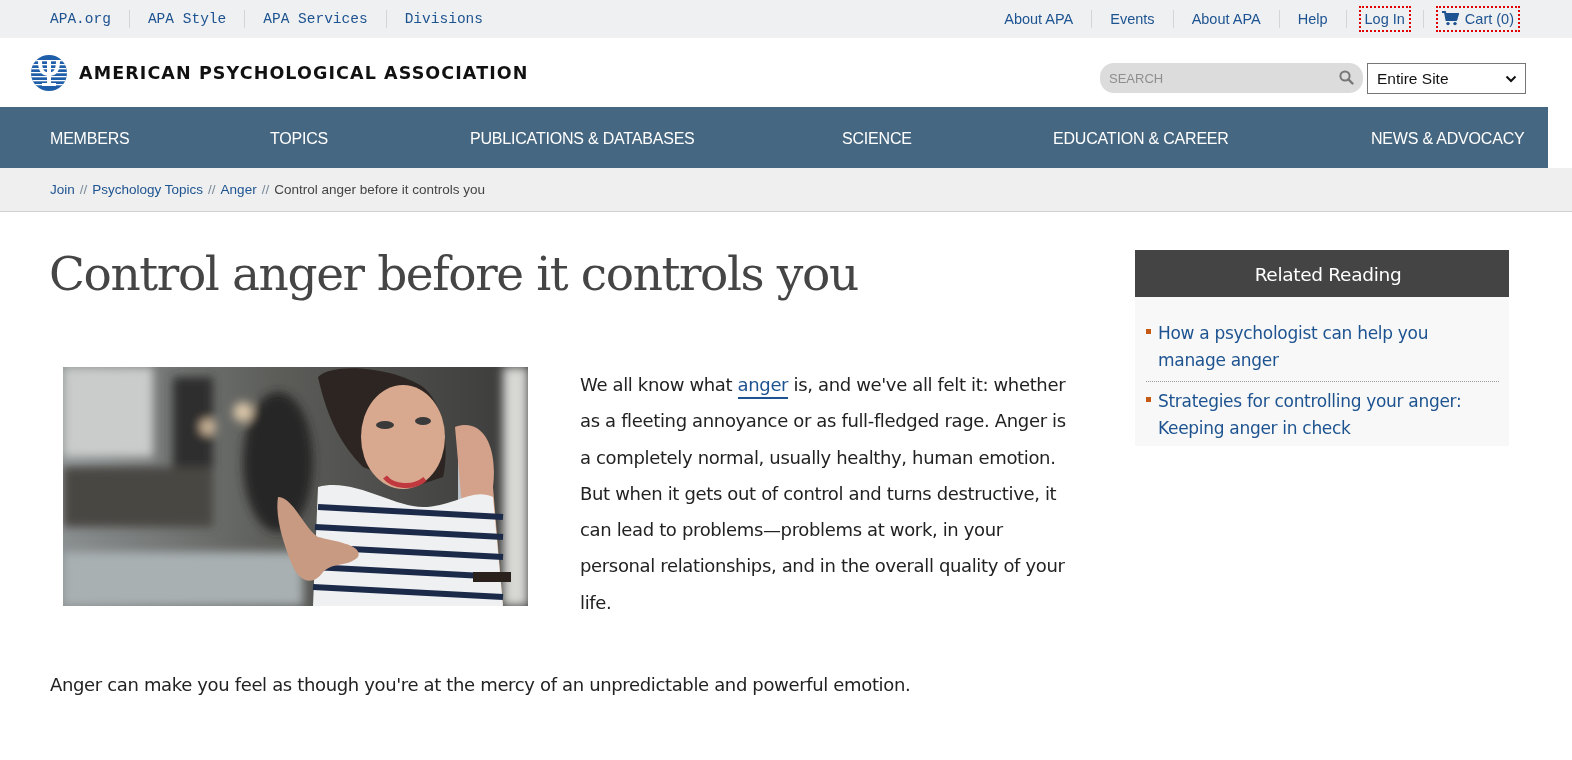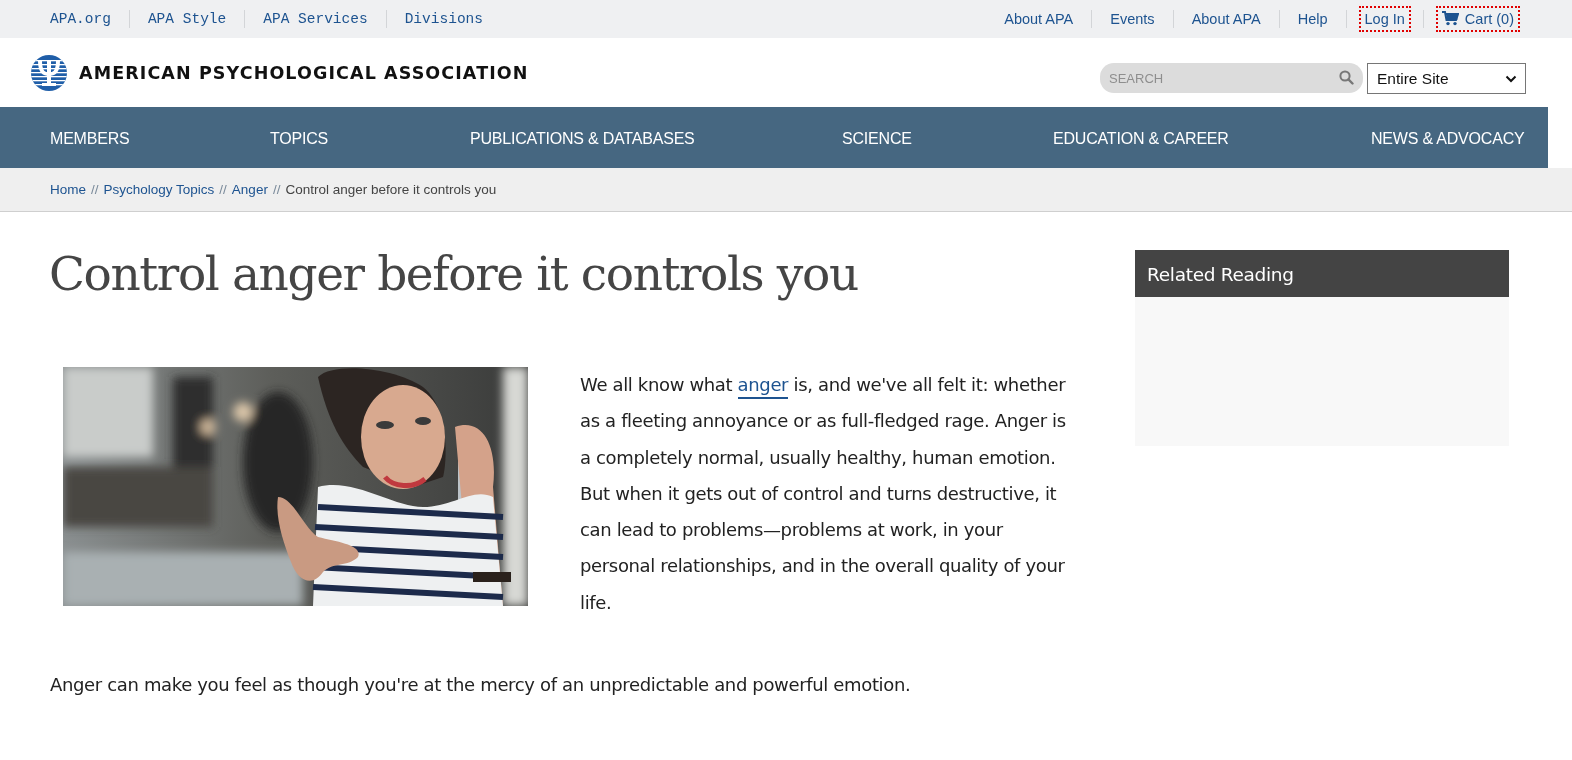--- a/index.html
+++ b/index.html
@@ -47,21 +47,21 @@
     .hero-image { position: absolute; left: 63px; top: 367px; width: 465px; height: 239px; overflow: hidden; }
 
     
     .intro { position: absolute; left: 580px; top: 367px; width: 500px; font-family: "DejaVu Sans", sans-serif; font-size: 18px; line-height: 36.3px; color: #222; letter-spacing: -0.35px; }
     .intro-link { color: #1d5390; border-bottom: 2px solid #1d5390; padding-bottom: 2px; }
 
     .body-para { position: absolute; left: 50px; top: 674px; font-family: "DejaVu Sans", sans-serif; font-size: 18px; color: #222; letter-spacing: -0.35px; }
 
     
     .related { position: absolute; left: 1135px; top: 250px; width: 374px; height: 196px; background: #f8f8f8; }
-    .related-header { height: 47px; background: #444444; color: #fff; font-family: "DejaVu Sans", sans-serif; font-size: 18.5px; padding-left: 12px; line-height: 49px; letter-spacing: -0.3px; }
+    .related-header { height: 47px; background: #444444; color: #fff; font-family: "DejaVu Sans", sans-serif; font-size: 18.5px; padding-left: 12px; line-height: 49px; letter-spacing: -0.3px; text-align: center; }
     .related-list { list-style: none; padding: 23px 10px 0 11px; }
     .related-item { position: relative; padding-left: 12px; padding-bottom: 7px; }
     .related-item + .related-item { border-top: 1px dotted #9a9a9a; padding-top: 6px; }
     .bullet { position: absolute; left: 0; width: 5px; height: 5px; background: #c45a14; }
     .related-item:first-child .bullet { top: 9px; }
     .related-item + .related-item .bullet { top: 15px; }
     .related-link { font-family: "DejaVu Sans", sans-serif; font-size: 17px; line-height: 27px; color: #1d5390; letter-spacing: -0.3px; display: block; }
   </style>
 </head>
 <body>
@@ -137,21 +137,21 @@
   <a class="nav-item" style="left:50px">MEMBERS</a>
   <a class="nav-item" style="left:270px">TOPICS</a>
   <a class="nav-item" style="left:470px">PUBLICATIONS &amp; DATABASES</a>
   <a class="nav-item" style="left:842px">SCIENCE</a>
   <a class="nav-item" style="left:1371px">NEWS &amp; ADVOCACY</a>
   <a class="nav-item" style="left:1053px">EDUCATION &amp; CAREER</a>
 </nav>
 
 <div class="breadcrumb">
   <div class="crumbs">
-    <a class="crumb-link">Home</a><span class="crumb-sep">//</span><a class="crumb-link">Psychology Topics</a><span class="crumb-sep">//</span><a class="crumb-link">Anger</a><span class="crumb-sep">//</span><span>Control anger before it controls you</span>
+    <a class="crumb-link">Join</a><span class="crumb-sep">//</span><a class="crumb-link">Psychology Topics</a><span class="crumb-sep">//</span><a class="crumb-link">Anger</a><span class="crumb-sep">//</span><span>Control anger before it controls you</span>
   </div>
 </div>
 
 <h1 class="page-title">Control anger before it controls you</h1>
 
 <div class="hero-image" title="Woman on phone looking angry">
   <svg width="465" height="239" viewBox="0 0 465 239">
     <defs>
       <linearGradient id="bg" x1="0" y1="0" x2="1" y2="0">
         <stop offset="0" stop-color="#8a8f90"></stop>
@@ -198,13 +198,23 @@
     <rect x="410" y="205" width="38" height="10" fill="#2a211c"></rect>
   </svg>
 </div>
 
 <p class="intro"><span>We all know what </span><a class="intro-link">anger</a><span> is, and we've all felt it: whether as a fleeting annoyance or as full-fledged rage. Anger is a completely normal, usually healthy, human emotion. But when it gets out of control and turns destructive, it can lead to problems—problems at work, in your personal relationships, and in the overall quality of your life.</span></p>
 
 <p class="body-para">Anger can make you feel as though you're at the mercy of an unpredictable and powerful emotion.</p>
 
 <aside class="related">
   <div class="related-header">Related Reading</div>
+  <ul class="related-list">
+    <li class="related-item">
+      <span class="bullet"></span>
+      <a class="related-link">How a psychologist can help you manage anger</a>
+    </li>
+    <li class="related-item">
+      <span class="bullet"></span>
+      <a class="related-link">Strategies for controlling your anger: Keeping anger in check</a>
+    </li>
+  </ul>
 </aside>
 
 </body></html>

